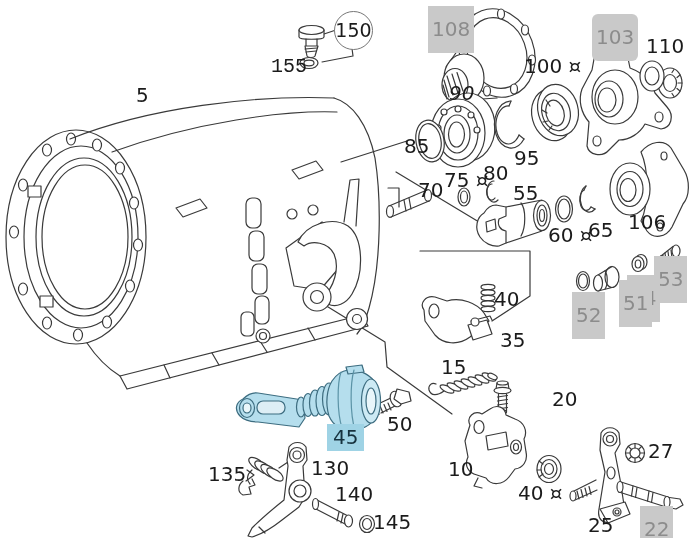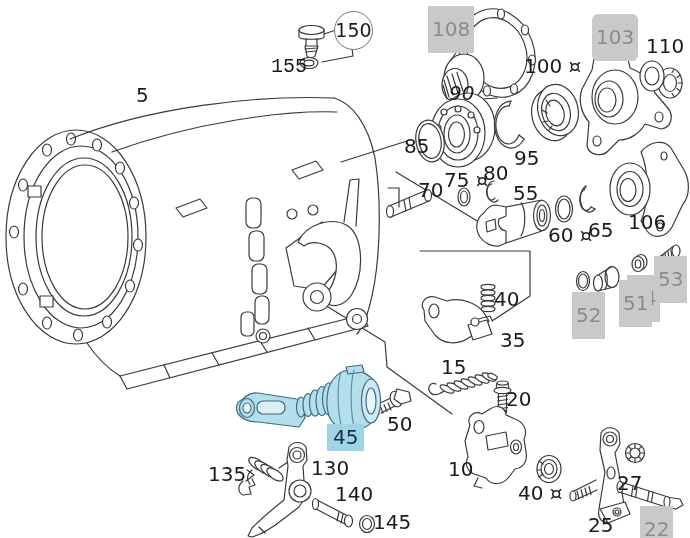--- a/index.html
+++ b/index.html
@@ -389,26 +389,26 @@
       <span class="label plain" style="left: 548px; top: 224px;">60 ¤</span>
       <span class="label plain" style="left: 588px; top: 219px;">65</span>
       <span class="label plain" style="left: 628px; top: 211px;">106</span>
       <span class="label gray" style="left: 654px; top: 256px;">53</span>
       <span class="label gray" style="left: 627px; top: 275px;">54</span>
       <span class="label gray" style="left: 599px; top: 280px; margin-left: 20px;">51</span>
       <span class="label gray" style="left: 572px; top: 292px;">52</span>
       <span class="label plain" style="left: 494px; top: 288px;">40</span>
       <span class="label plain" style="left: 500px; top: 329px;">35</span>
       <span class="label plain" style="left: 441px; top: 356px;">15</span>
-      <span class="label plain" style="left: 506px; top: 388px;">20</span>
+      <span class="label plain" style="left: 506px; top: 388px; padding-left: 46px;">20</span>
       <span class="label plain" style="left: 387px; top: 413px;">50</span>
       <span class="label cyan" style="left: 327px; top: 424px;">45</span>
       <span class="label plain" style="left: 448px; top: 458px;">10</span>
       <span class="label plain" style="left: 518px; top: 482px;">40 ¤</span>
       <span class="label plain" style="left: 311px; top: 457px;">130</span>
       <span class="label plain" style="left: 208px; top: 463px;">135</span>
       <span class="label plain" style="left: 335px; top: 483px;">140</span>
       <span class="label plain" style="left: 373px; top: 511px;">145</span>
-      <span class="label plain" style="left: 617px; top: 440px; margin-top: 32px;">27</span>
+      <span class="label plain" style="left: 648px; top: 440px;">27</span>
       <span class="label plain" style="left: 588px; top: 514px;">25</span>
       <span class="label gray" style="left: 640px; top: 506px;">22</span>
     </div>
 </div>
 
 </body></html>

